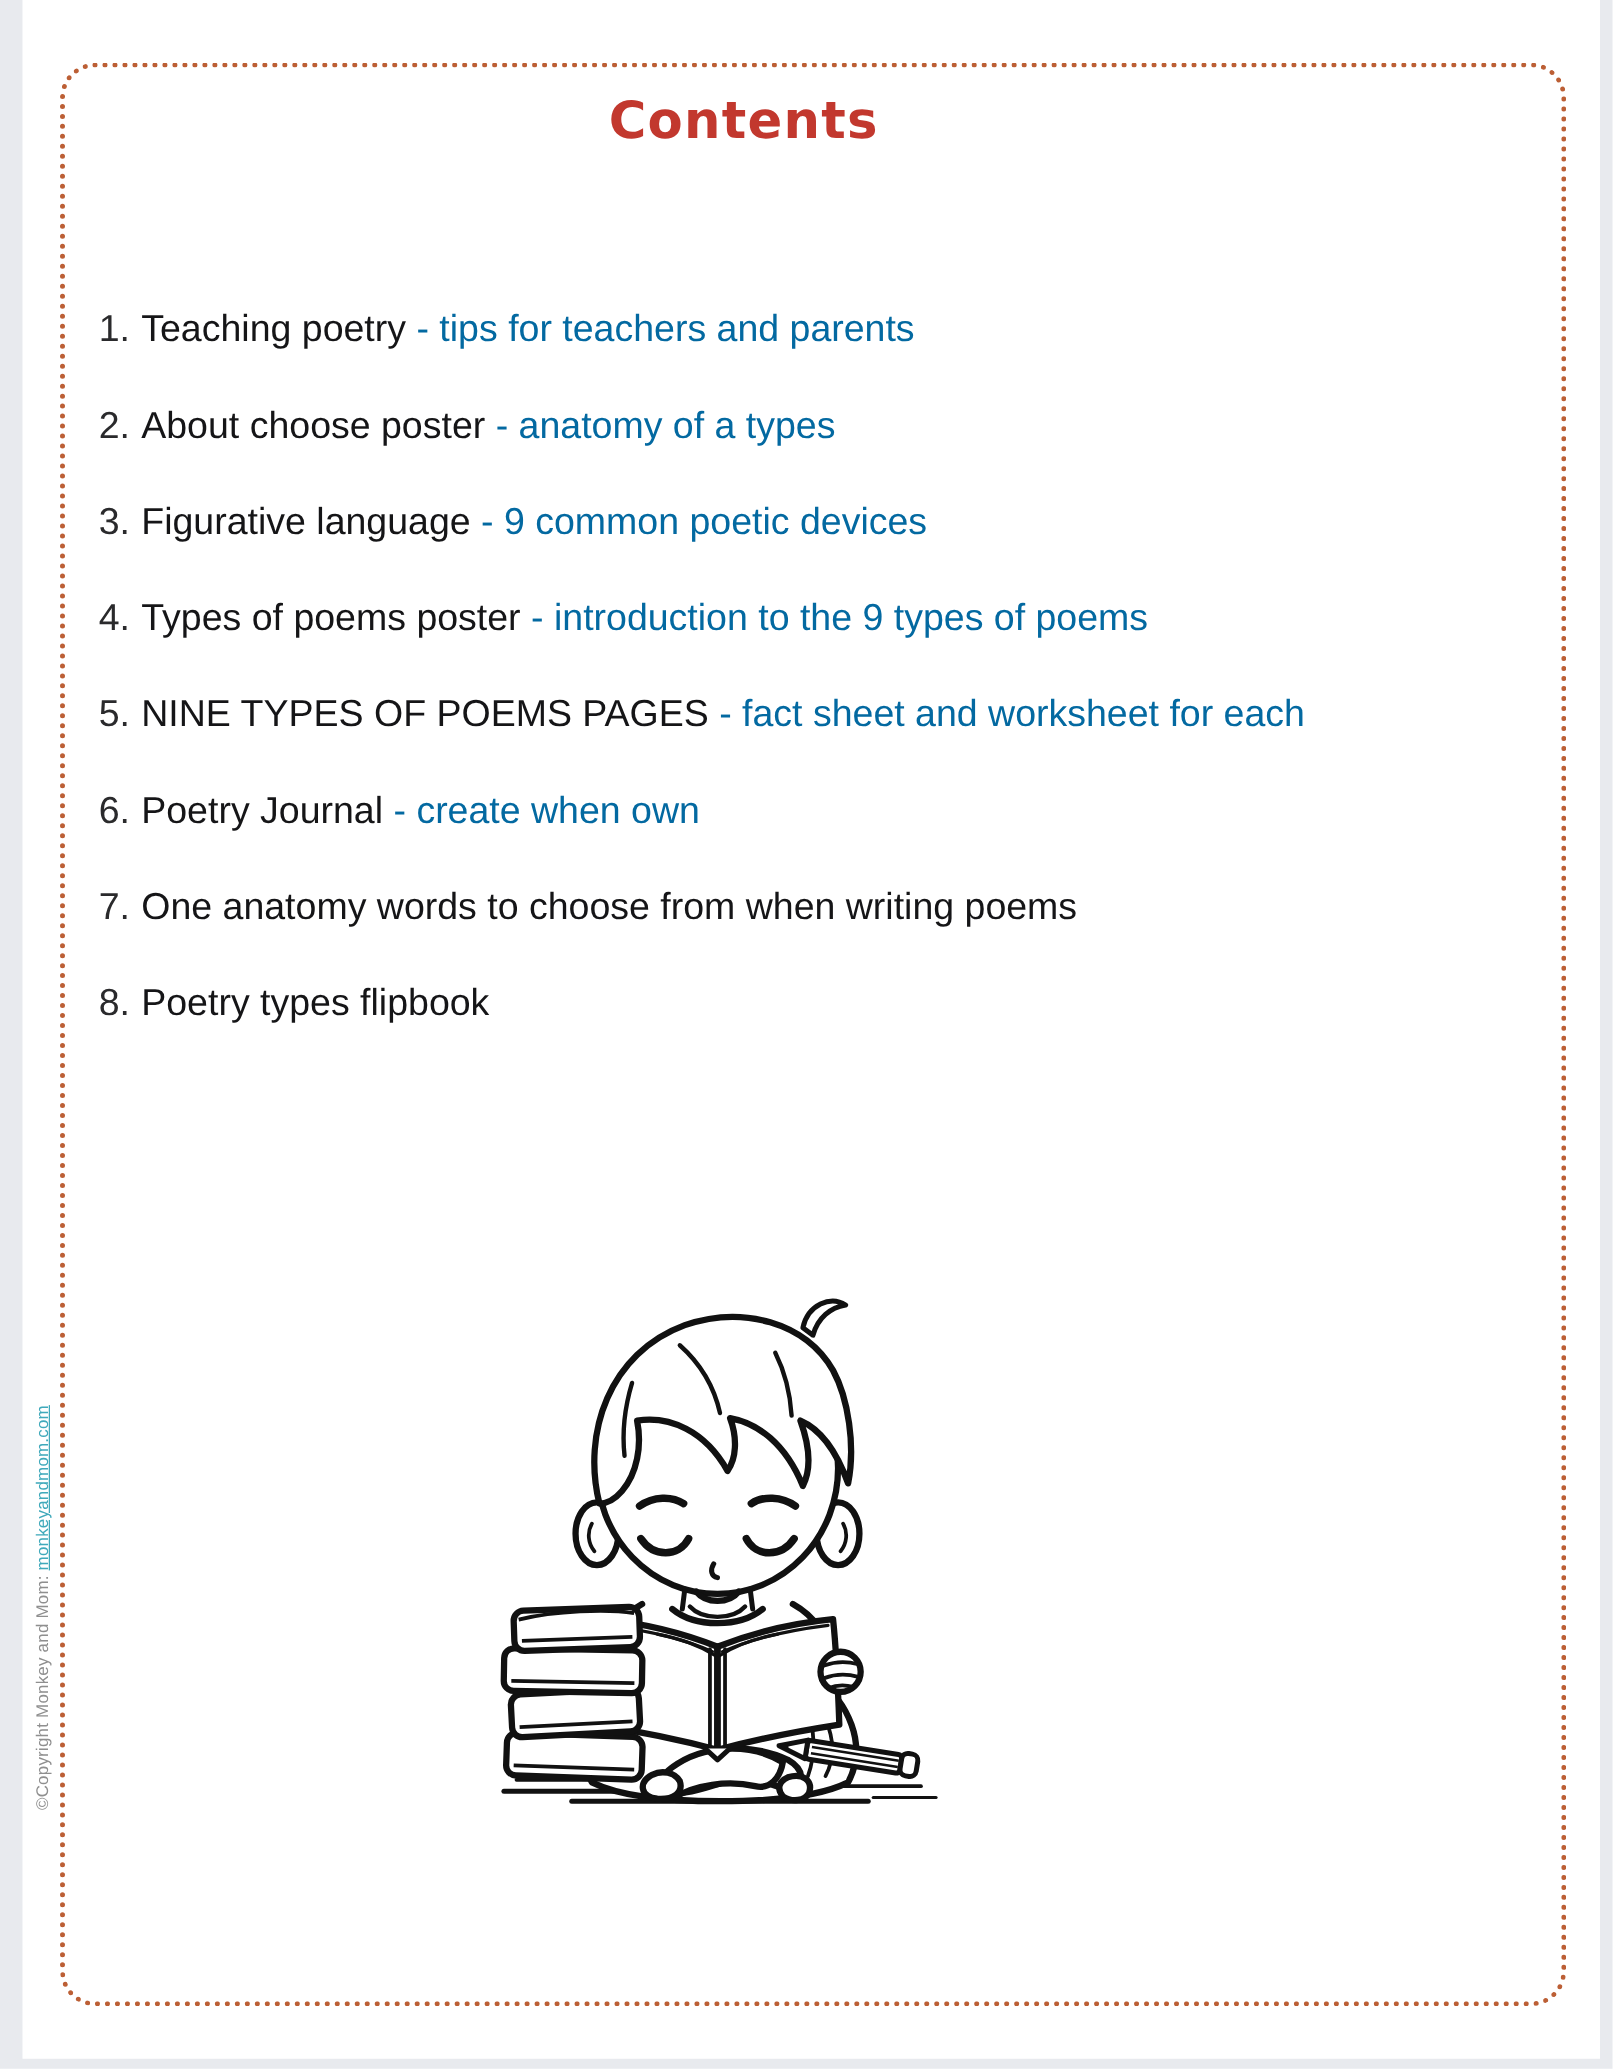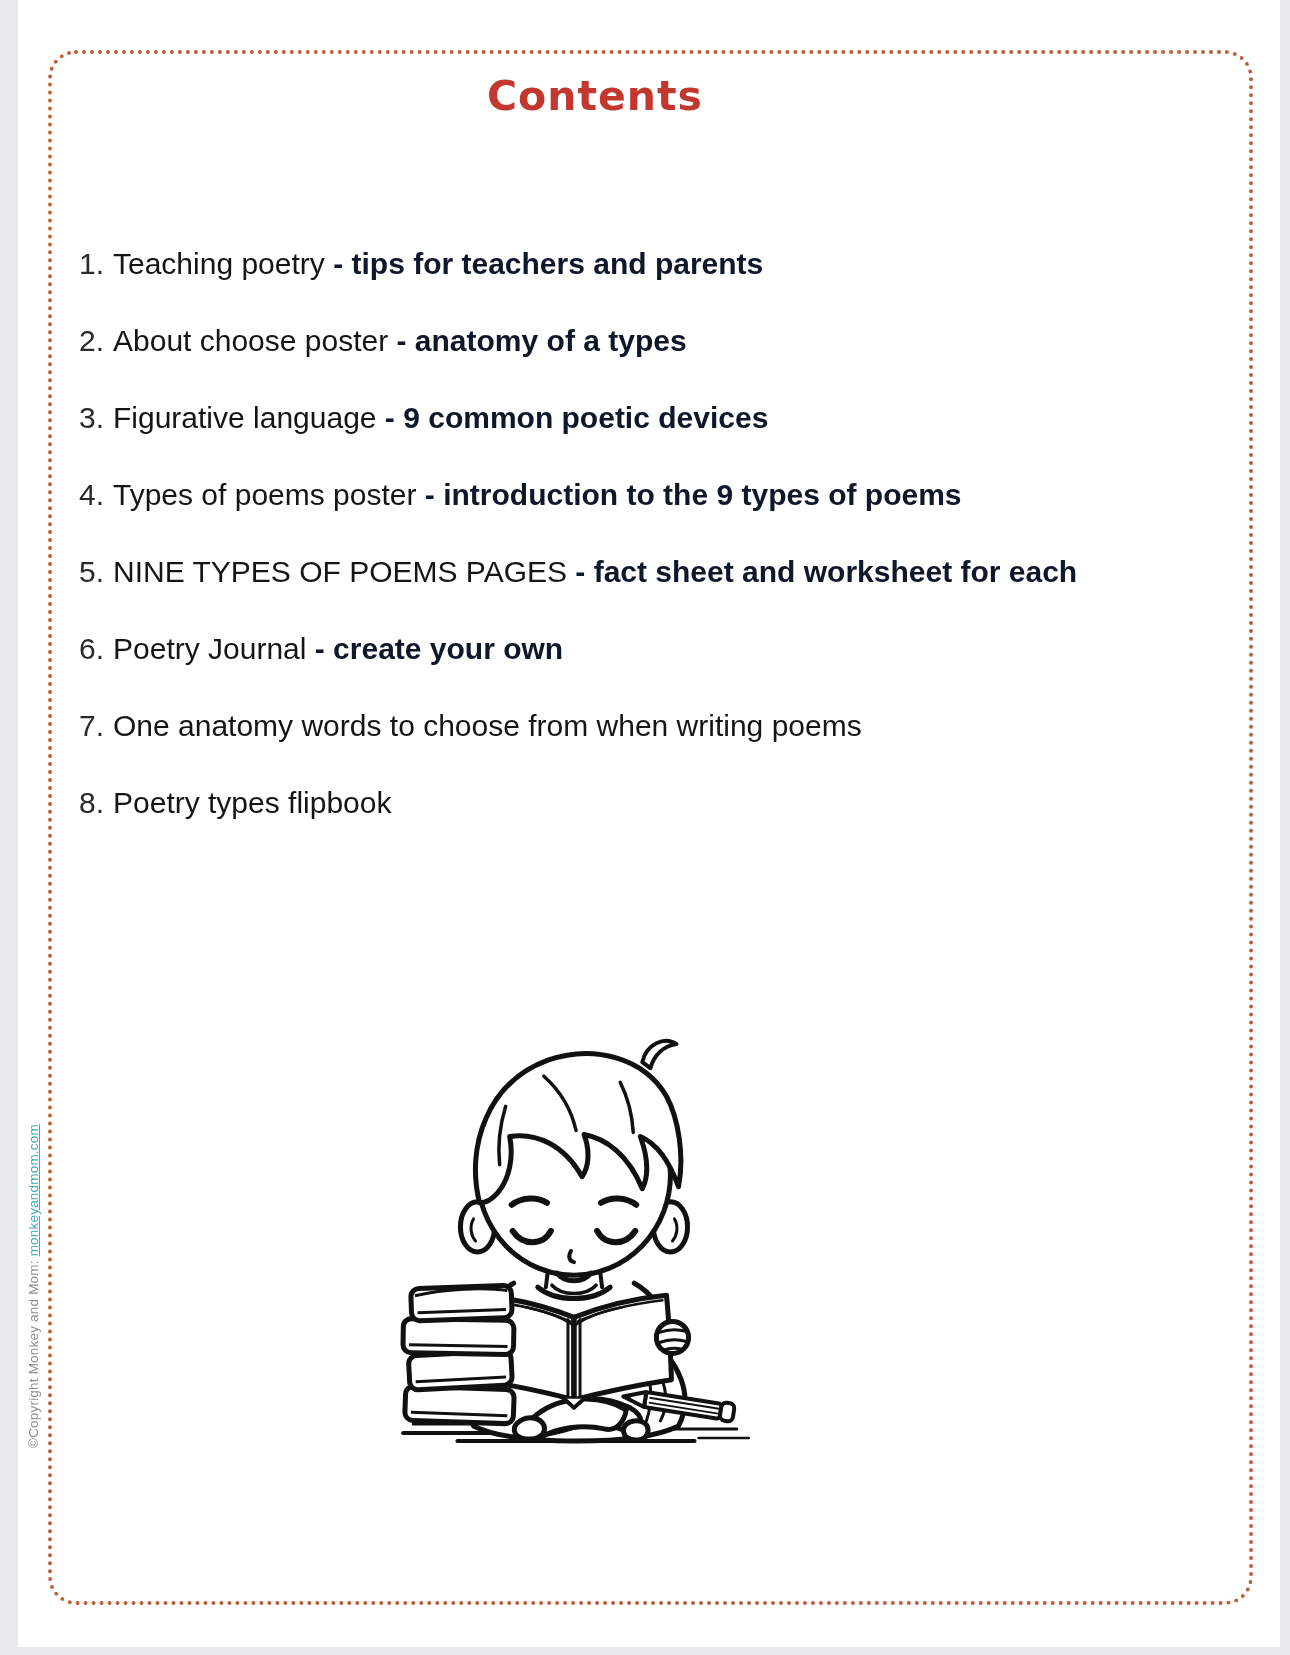--- a/index.html
+++ b/index.html
@@ -47,21 +47,21 @@
   }
   .toc-num {
     flex: 0 0 34px;
     text-align: right;
     margin-right: 9px;
     font-weight: 400;
     color: #2a2a2c;
   }
   .toc-text { flex: 1 1 auto; }
   .toc-title { font-weight: 400; color: #151517; }
-  .toc-desc { font-weight: 700; color: #0f172a; }
+  .toc-desc { font-weight: 400; color: #0369a1; }
   .copyright {
     position: absolute;
     left: 8px; top: 1448px;
     transform: rotate(-90deg);
     transform-origin: 0 0;
     white-space: nowrap;
     font-size: 13.5px;
     letter-spacing: 0.2px;
     color: #8f8f8f;
   }
@@ -118,21 +118,21 @@
       <span class="toc-num">5.</span>
       <div class="toc-text">
         <span class="toc-title">NINE TYPES OF POEMS PAGES</span>
         <span class="toc-desc">- fact sheet and worksheet for each</span>
       </div>
     </div>
     <div class="toc-item">
       <span class="toc-num">6.</span>
       <div class="toc-text">
         <span class="toc-title">Poetry Journal</span>
-        <span class="toc-desc">- create your own</span>
+        <span class="toc-desc">- create when own</span>
       </div>
     </div>
     <div class="toc-item">
       <span class="toc-num">7.</span>
       <div class="toc-text">
         <span class="toc-title">One anatomy words to choose from when writing poems</span>
         <span class="toc-desc"></span>
       </div>
     </div>
     <div class="toc-item">

